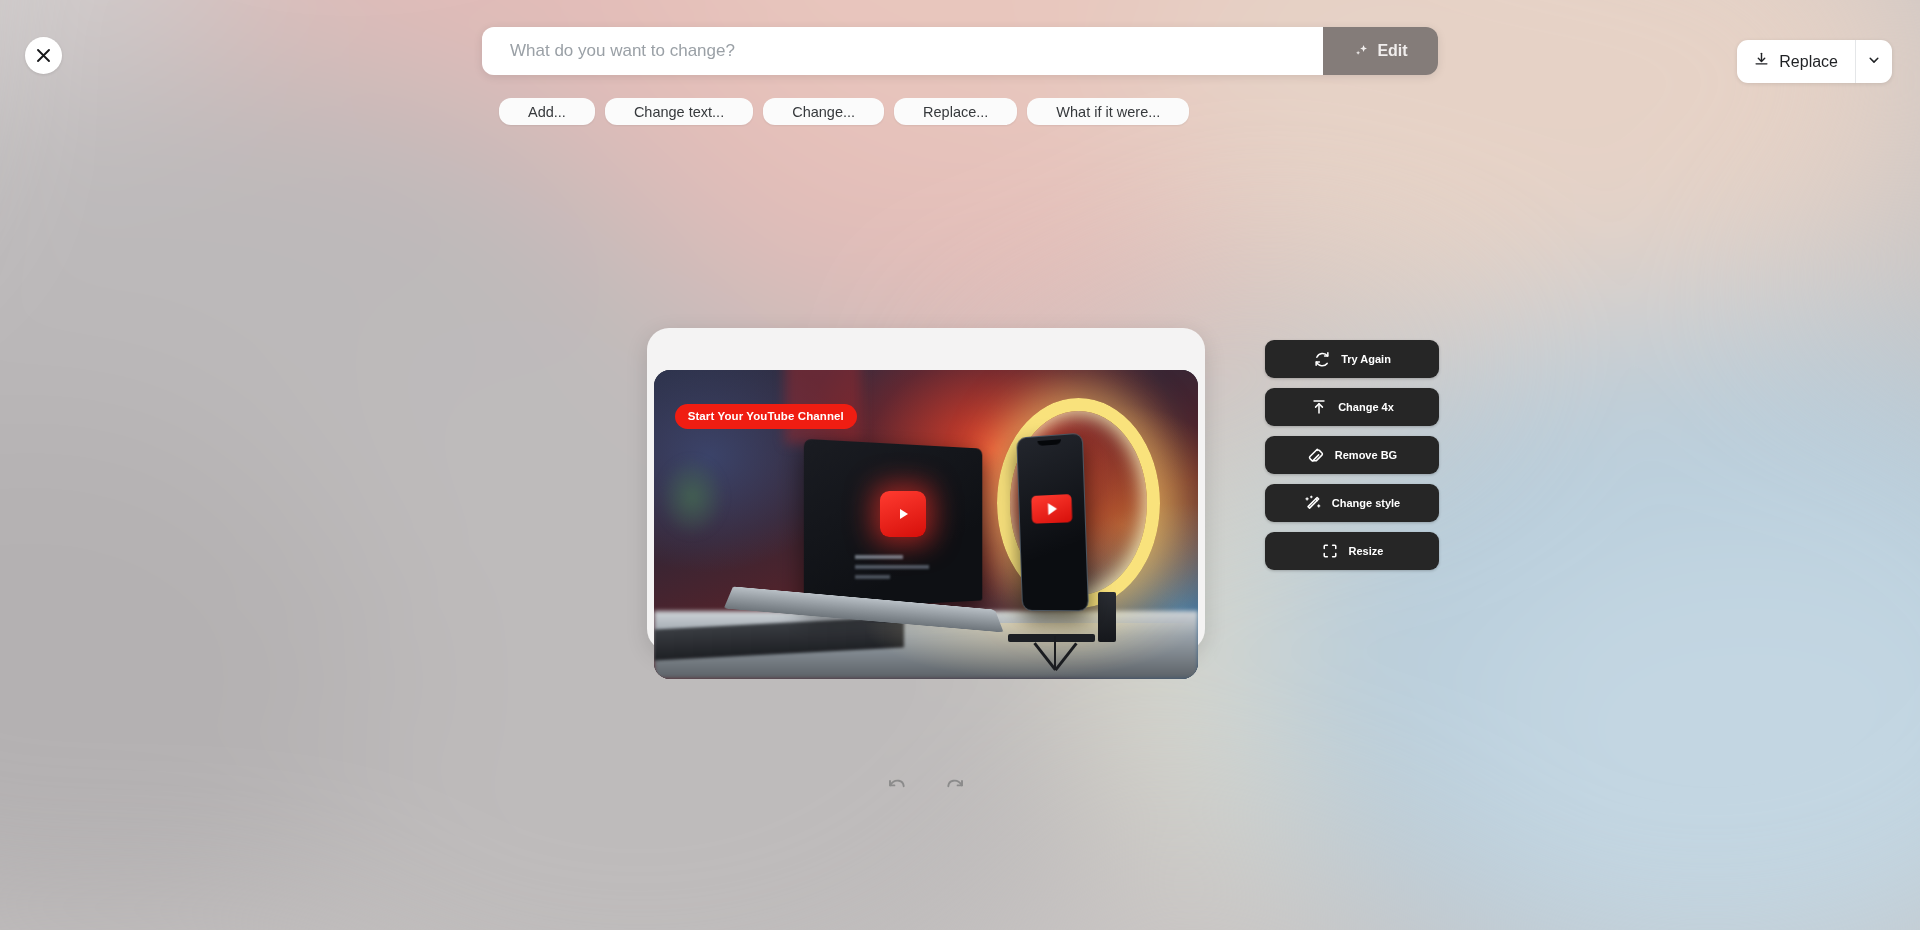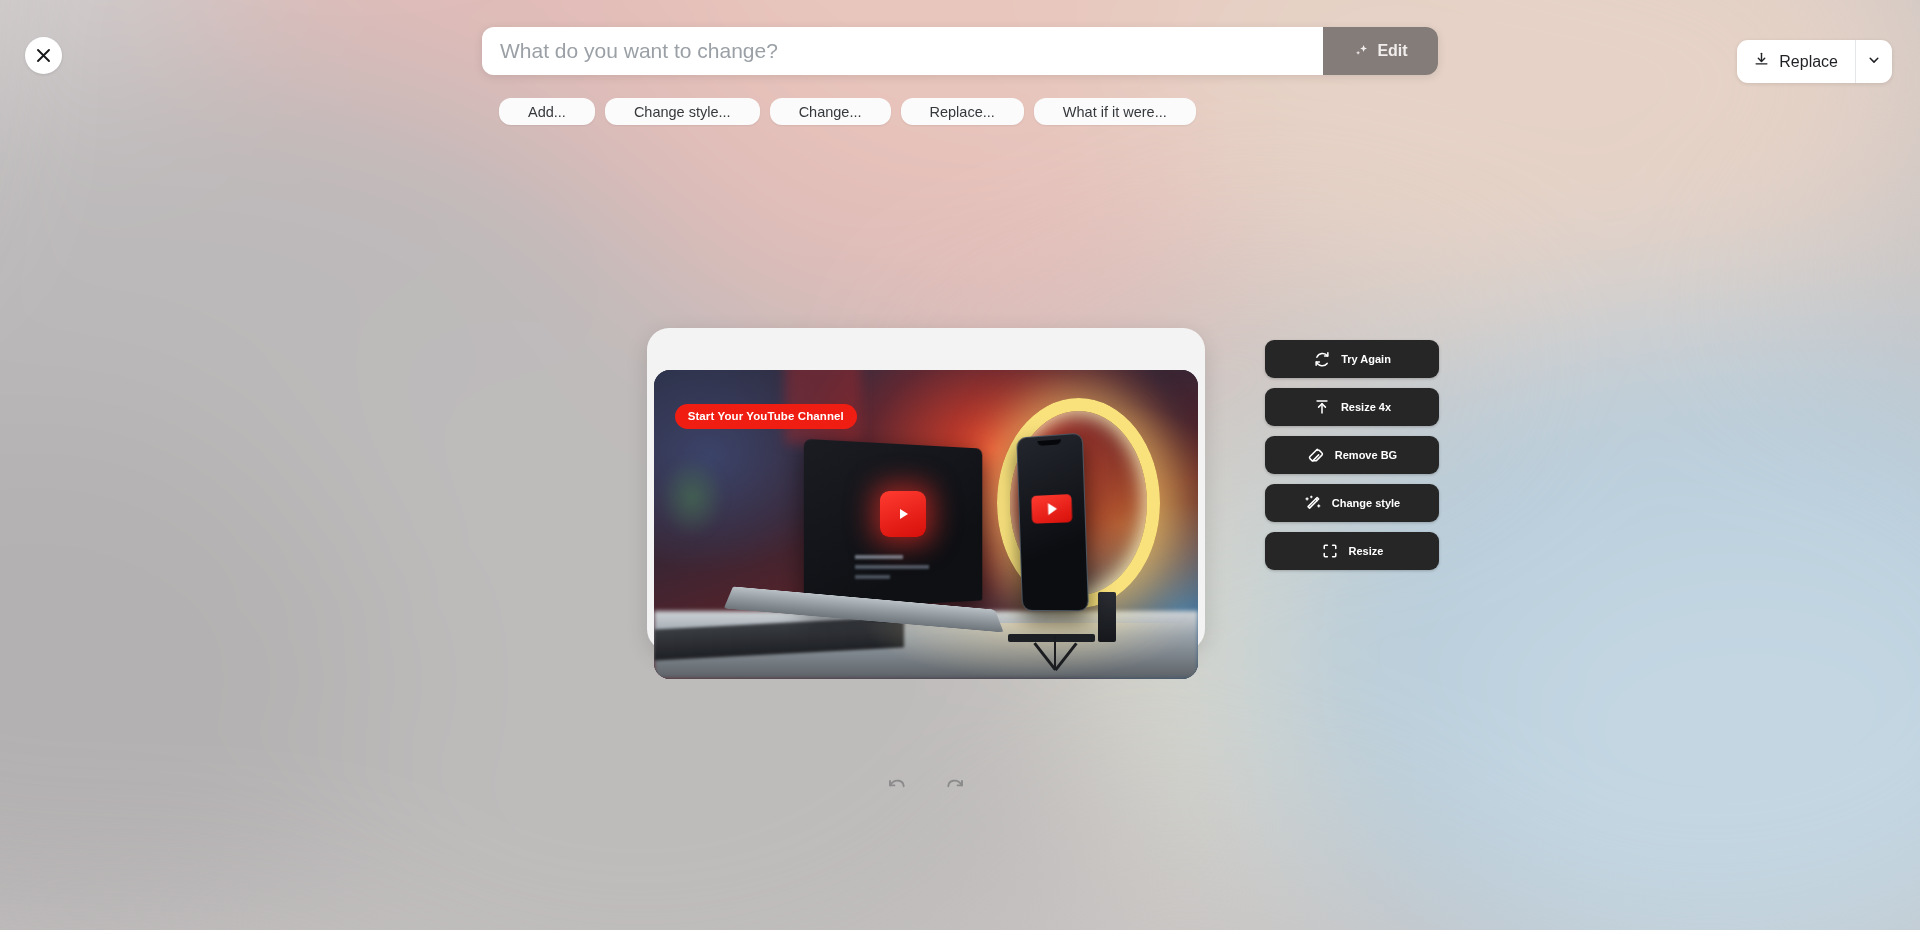--- a/index.html
+++ b/index.html
@@ -58,23 +58,23 @@
     border-radius: 12px;
     box-shadow: 0 2px 10px rgba(0,0,0,.10);
     overflow: hidden;
   }
   .prompt-input {
     flex: 1;
     border: none;
     outline: none;
     background: #ffffff;
     font-family: "Liberation Sans", sans-serif;
-    font-size: 21px;
+    font-size: 17px;
     color: #2c2c2c;
-    padding: 0 18px;
+    padding: 0 28px;
   }
   .prompt-input::placeholder { color: #9aa0a6; }
 
   .edit-btn {
     width: 115px;
     border: none;
     background: #847c79;
     color: #f1eeed;
     font-family: "Liberation Sans", sans-serif;
     font-size: 16px;
@@ -398,21 +398,21 @@
           <path d="M11.2 2.2l1.05 2.55 2.55 1.05-2.55 1.05L11.2 9.4l-1.05-2.55L7.6 5.8l2.55-1.05z"></path>
           <path d="M5.4 8.3l.62 1.5 1.5.62-1.5.62-.62 1.5-.62-1.5-1.5-.62 1.5-.62z"></path>
         </svg>
       </span>
       <span>Edit</span>
     </button>
   </div>
 
   <div class="chips">
     <button class="chip">Add...</button>
-    <button class="chip">Change style...</button>
+    <button class="chip">Change text...</button>
     <button class="chip">Change...</button>
     <button class="chip">Replace...</button>
     <button class="chip">What if it were...</button>
   </div>
 
   <div class="download-group">
     <button class="download-main">
       <span>
         <svg width="17" height="17" viewBox="0 0 18 18" fill="none" stroke="#1f2124" stroke-width="1.5" stroke-linecap="round" stroke-linejoin="round">
           <path d="M9 2.5v8"></path>
@@ -474,21 +474,21 @@
     </button>
 
     <button class="action-btn">
       <span>
         <svg width="18" height="18" viewBox="0 0 20 20" fill="none" stroke="#fff" stroke-width="1.7" stroke-linecap="round" stroke-linejoin="round">
           <path d="M4.5 3.4h11"></path>
           <path d="M10 6.3v10.3"></path>
           <path d="M6.2 10.1 10 6.3l3.8 3.8"></path>
         </svg>
       </span>
-      <span>Resize 4x</span>
+      <span>Change 4x</span>
     </button>
 
     <button class="action-btn">
       <span>
         <svg width="18" height="18" viewBox="0 0 20 20" fill="none" stroke="#fff" stroke-width="1.7" stroke-linecap="round" stroke-linejoin="round">
           <path d="M11.4 3.6 3.3 11.7a1.6 1.6 0 0 0 0 2.3l2.5 2.5h4.4l6.4-6.4a1.6 1.6 0 0 0 0-2.3l-2.9-2.9a1.6 1.6 0 0 0-2.3-.1z"></path>
           <path d="M6.4 16.5 13 9.9"></path>
         </svg>
       </span>
       <span>Remove BG</span>

